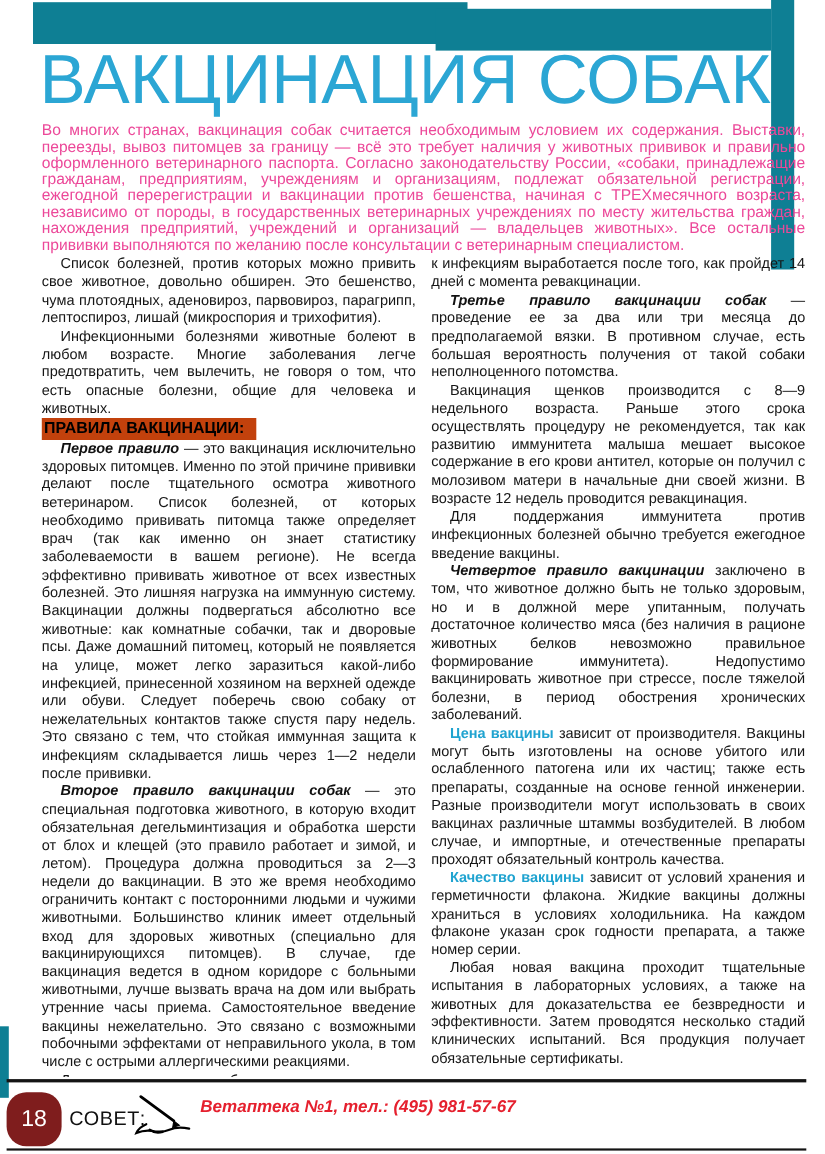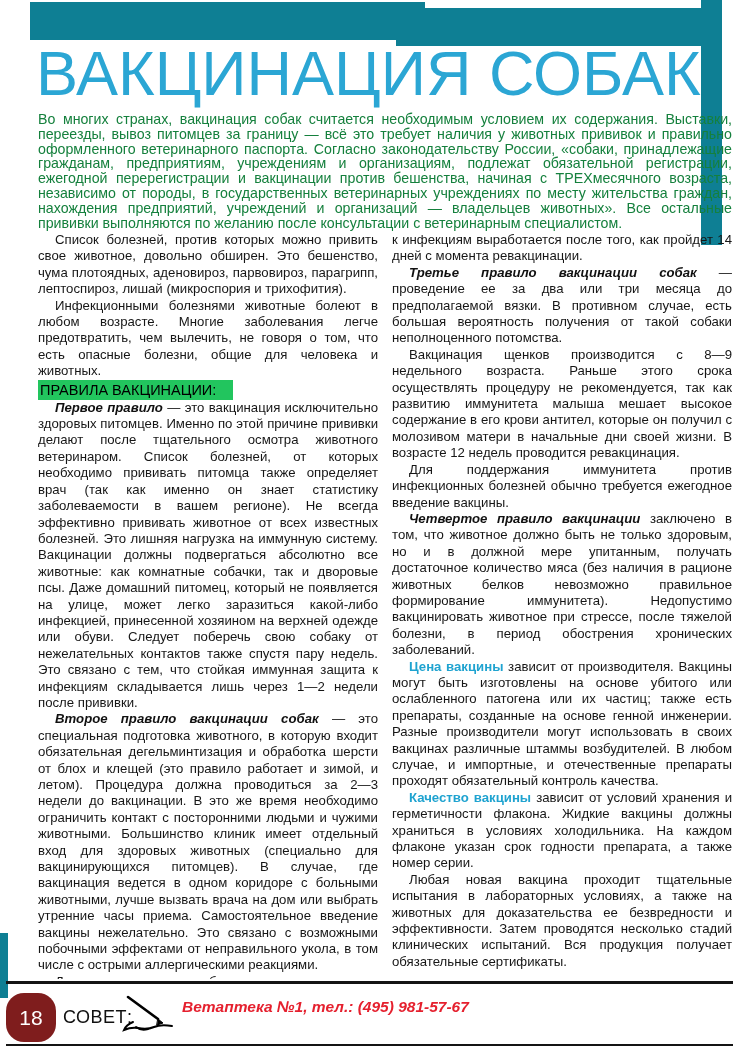--- a/index.html
+++ b/index.html
@@ -18,37 +18,37 @@
   .deco-bottom-left { left:0;   top:933px; width:8px;   height:65px; }
 
   .page-title {
     position:absolute; left:36px; top:42px; width:700px;
     font-size:63px; line-height:1; letter-spacing:0px;
     color:#2BA6D4; white-space:nowrap;
   }
 
   .intro {
     position:absolute; left:38px; top:112px; width:694px;
-    font-size:14.2px; line-height:14.8px; color:#15803d;
+    font-size:14.2px; line-height:14.8px; color:#ec4899;
     text-align:justify;
   }
 
   .columns {
     position:absolute; left:38px; top:232px; width:694px; height:747px;
     display:flex; gap:14px; overflow:hidden;
   }
   .col { width:340px; font-size:13.2px; line-height:16.4px; text-align:justify; }
   .body-para { margin:0; text-indent:17px; }
   .noindent { text-indent:0; }
   .lead-bi { font-weight:bold; font-style:italic; color:#111; }
   .lead-cyan { font-weight:bold; color:#1FA3D0; }
 
   .section-header {
-    background:#22c55e; color:#000;
-    font-weight:normal; font-size:14.5px; line-height:18px;
+    background:#c2410c; color:#000;
+    font-weight:bold; font-size:14.5px; line-height:18px;
     margin-left:-38px; padding:1px 0 1px 40px; width:193px;
     text-indent:0; text-align:left;
   }
 
   
   .footer-rule-top    { position:absolute; left:6px; top:981px;  width:727px; height:3px; background:#141414; }
   .footer-rule-bottom { position:absolute; left:6px; top:1044px; width:727px; height:2px; background:#141414; }
   .page-number-box {
     position:absolute; left:6px; top:993px; width:50px; height:49px;
     background:#7f1d1d; display:flex; align-items:center; justify-content:center;border-radius:18px;

